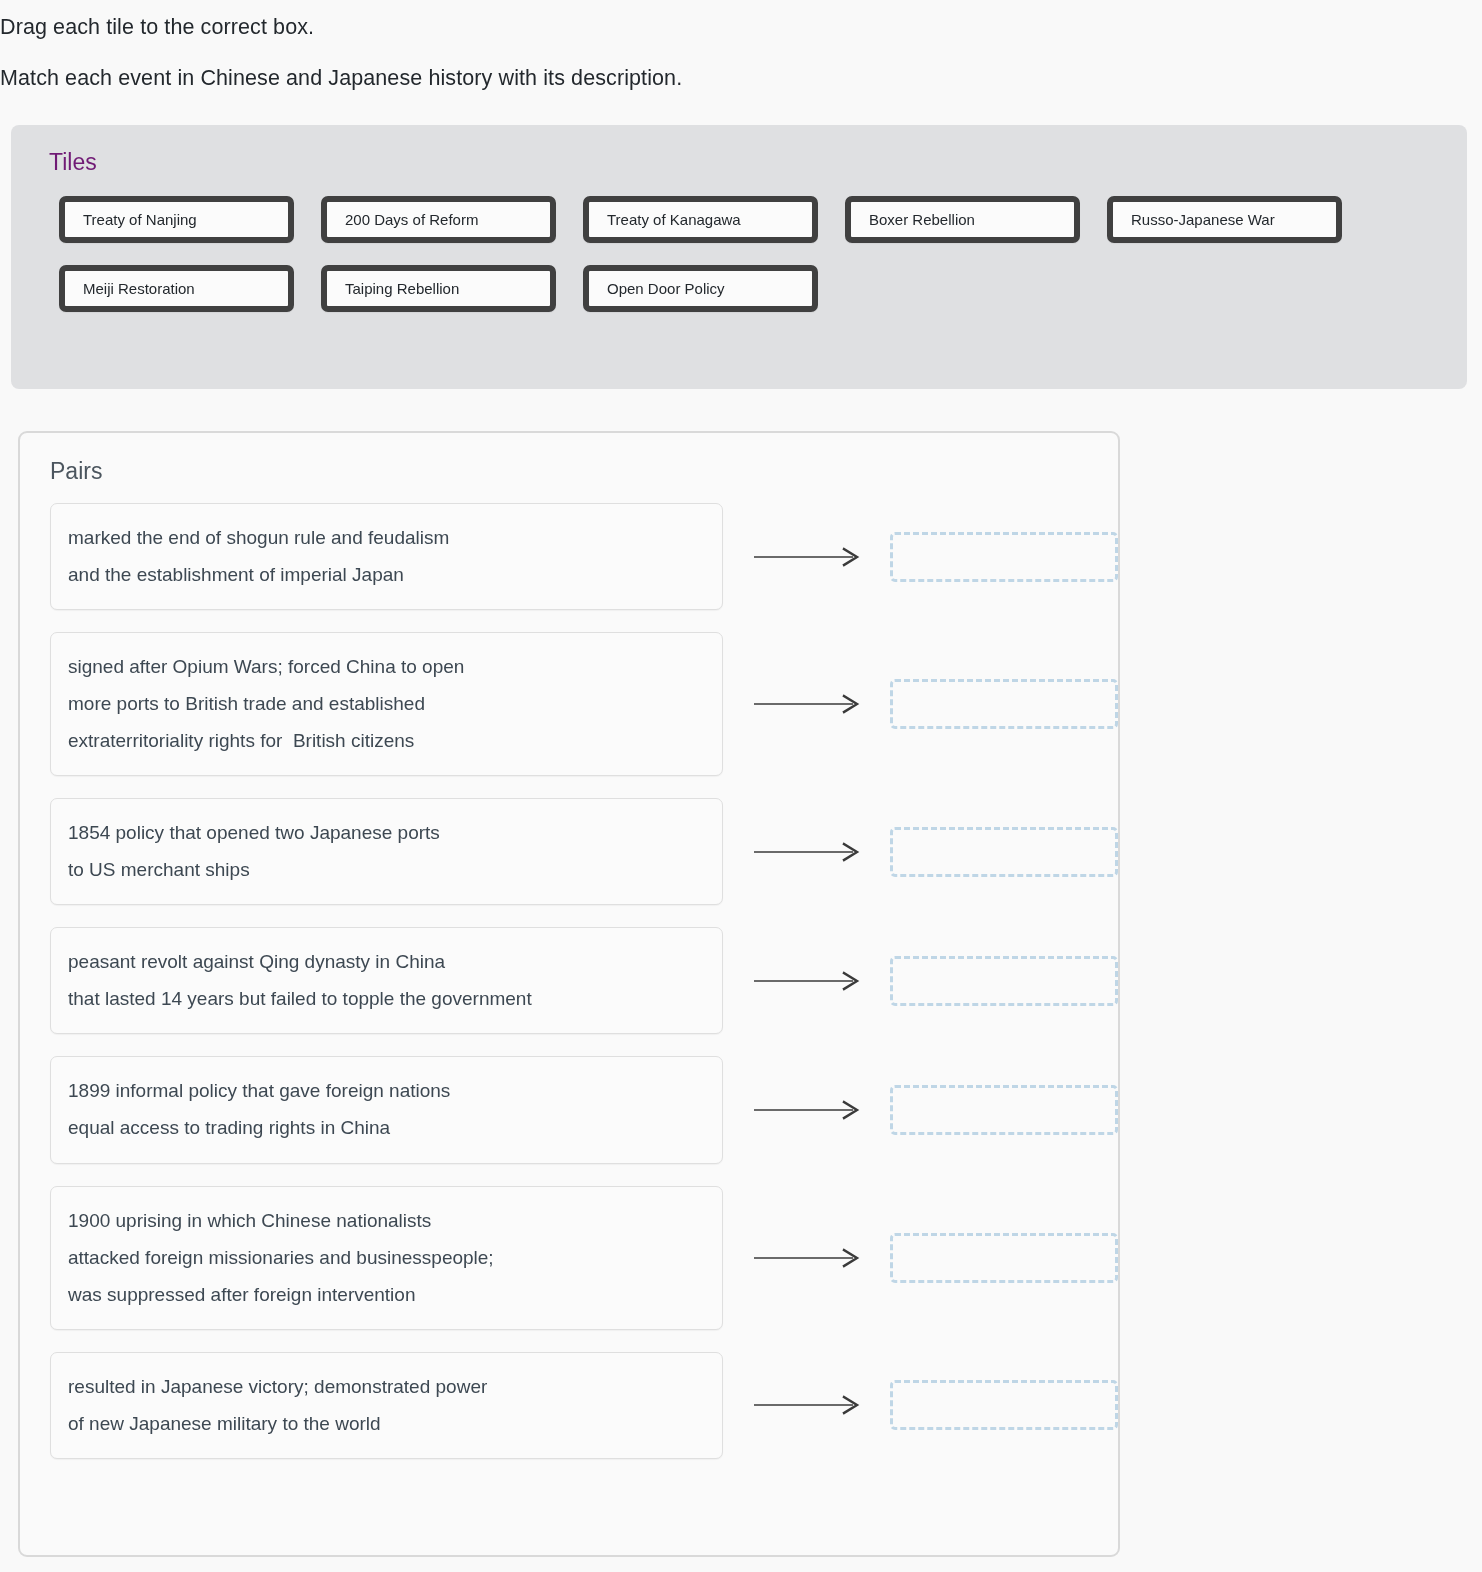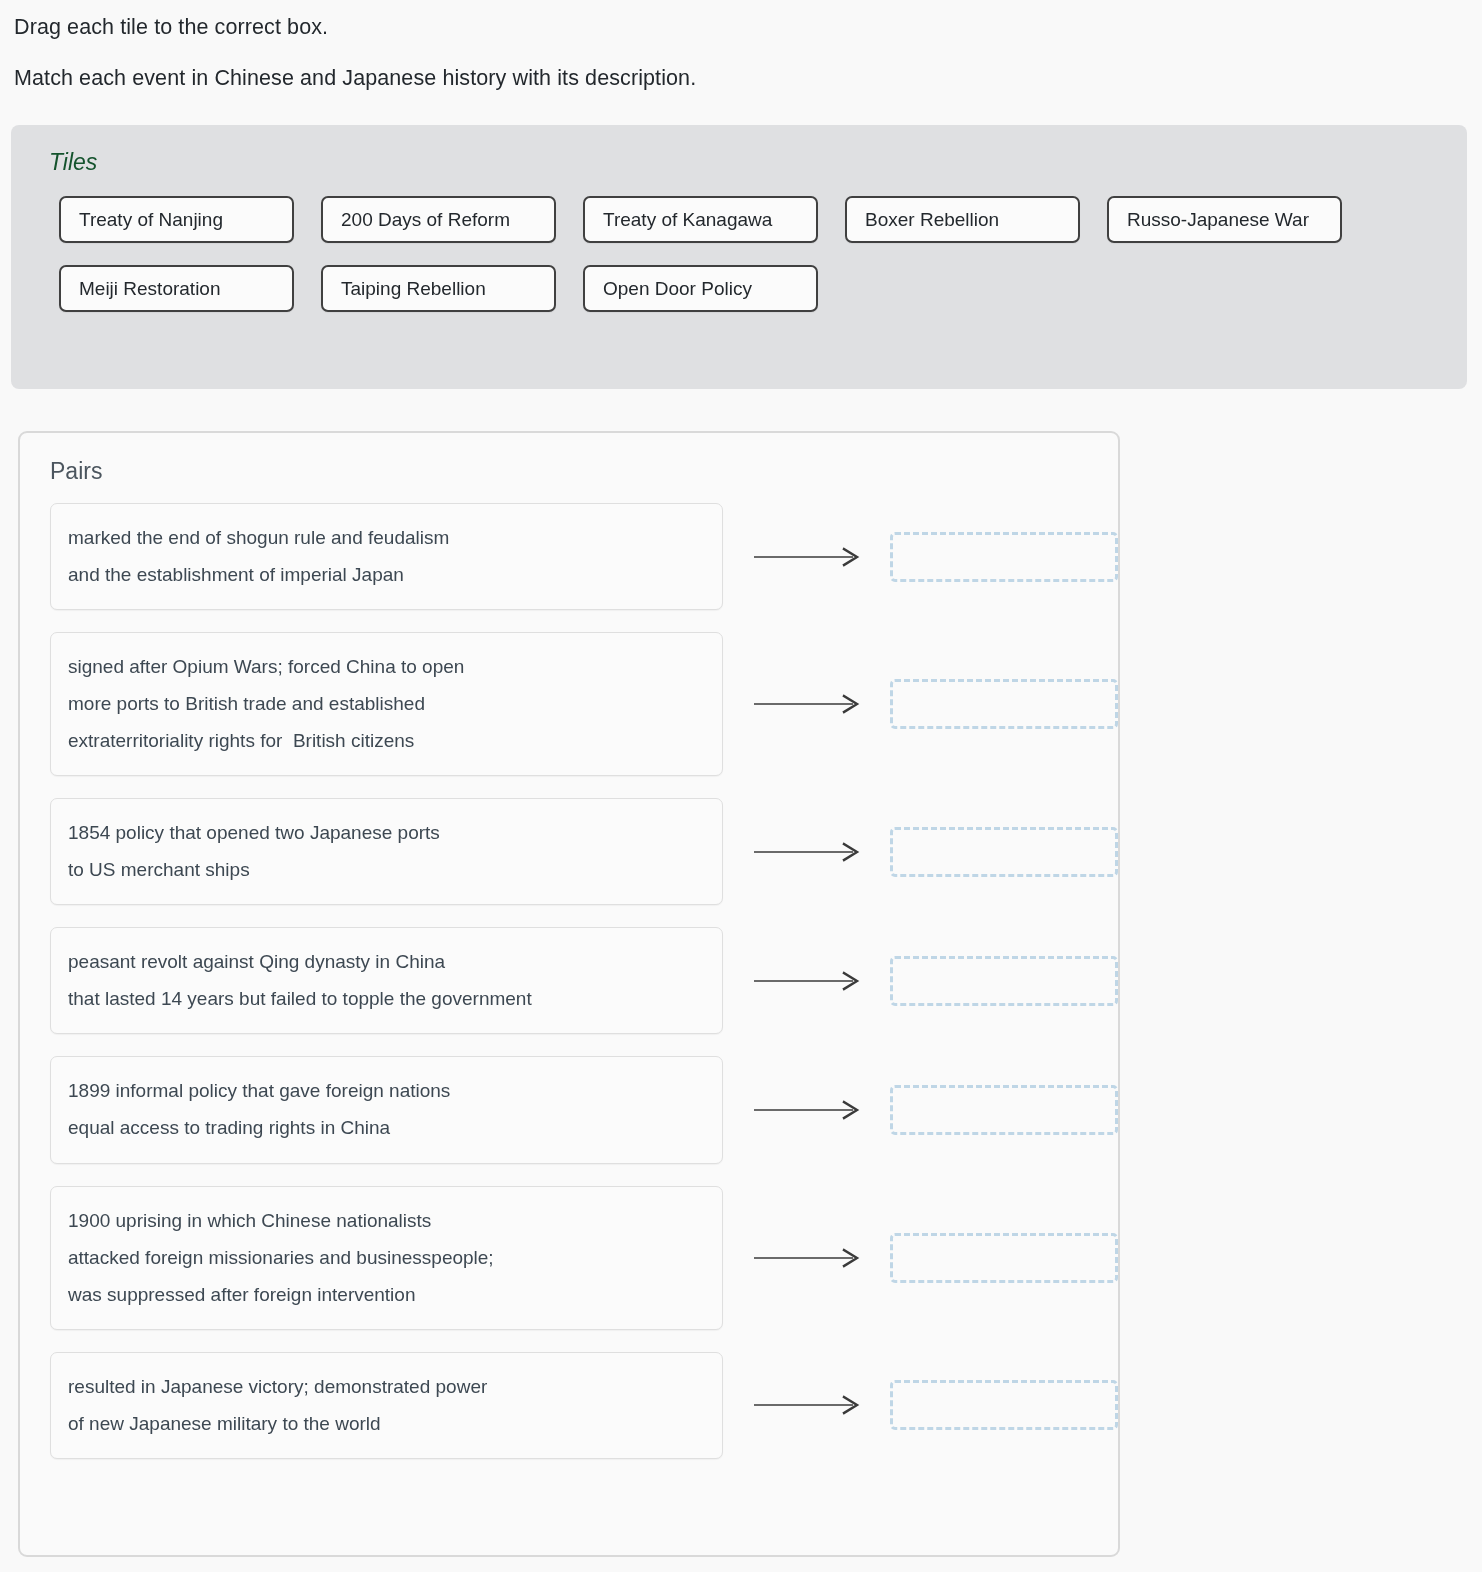--- a/index.html
+++ b/index.html
@@ -18,21 +18,21 @@
 
   .page {
     position: relative;
     width: 1482px;
     height: 1572px;
     padding: 0;
   }
 
   
   .instructions {
-    padding: 13px 0 0 14px;
+    padding: 13px 0 0 0;
   }
   .instr-line {
     font-size: 21.5px;
     line-height: 1.34;
     color: #23282d;
     letter-spacing: 0.1px;
     margin: 0 0 22px 0;
     font-weight: 400;
   }
   .instr-line.second { margin-bottom: 0; }
@@ -43,44 +43,43 @@
     left: 11px;
     top: 125px;
     width: 1456px;
     height: 264px;
     background: #dfe0e2;
     border-radius: 8px;
     padding: 0;
   }
   .panel-title {
     font-size: 23px;
-    color: #14532d;
+    color: #701a75;
     padding: 26px 0 0 38px;
     line-height: 1;
     font-weight: 400;
-    font-style: italic;
   }
   .tiles-rows {
     padding: 22px 0 0 48px;
   }
   .tiles-row {
     display: flex;
     gap: 27px;
     margin-bottom: 22px;
   }
   .tile {
     background: #fbfbfb;
-    border: 2px solid #404040;
+    border: 6px solid #404040;
     border-radius: 7px;
     min-width: 235px;
     height: 47px;
     display: flex;
     align-items: center;
     padding: 0 18px;
-    font-size: 19px;
+    font-size: 15px;
     color: #23282d;
     box-shadow: 0 1px 1px rgba(0,0,0,0.05);
     white-space: nowrap;
     cursor: grab;
   }
 
   
   .pairs-panel {
     position: absolute;
     left: 18px;

